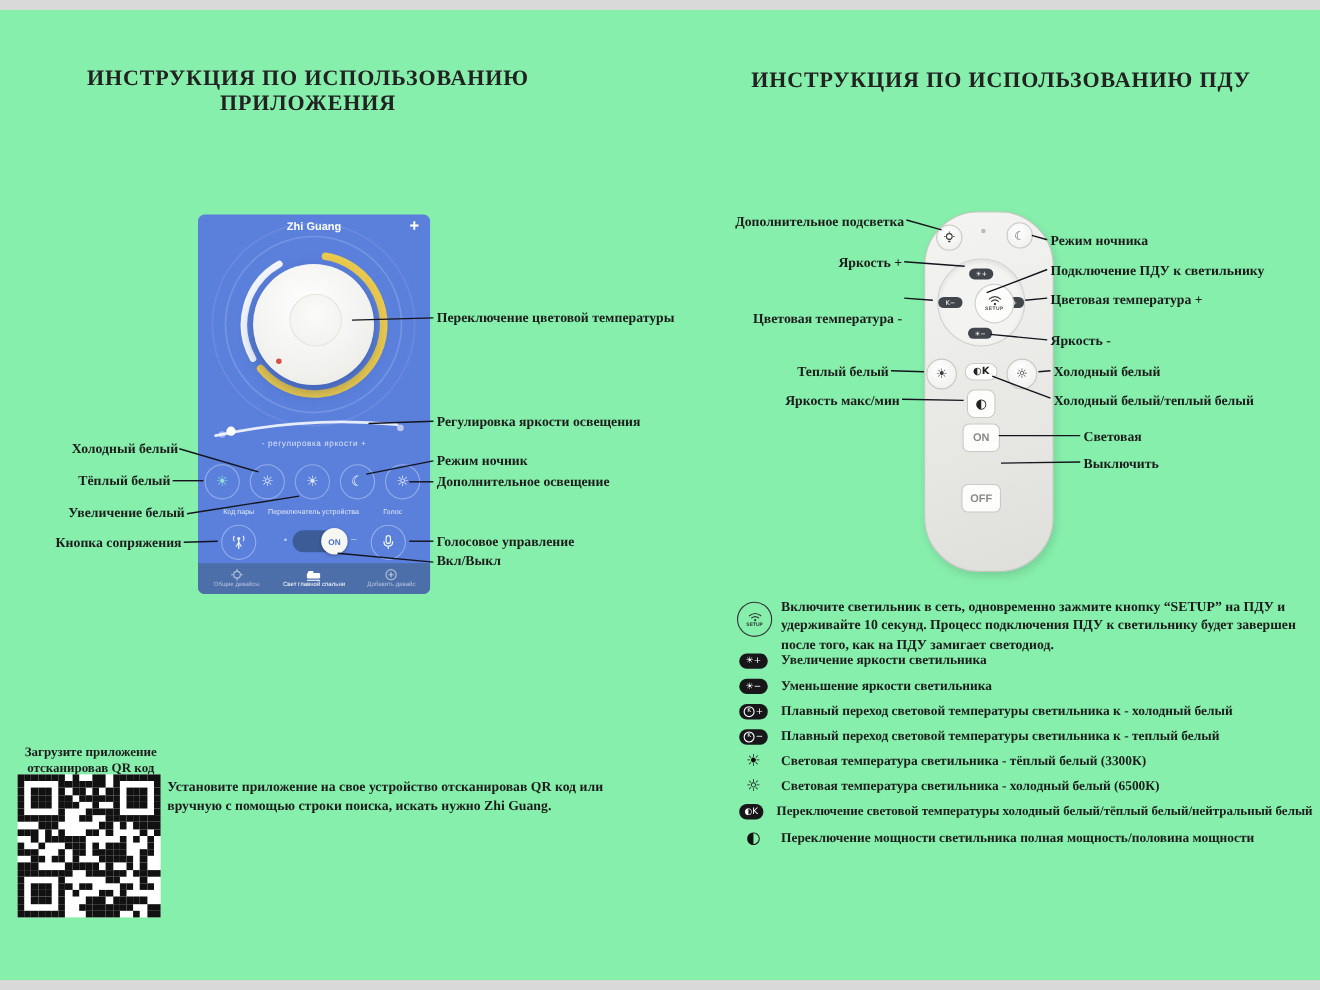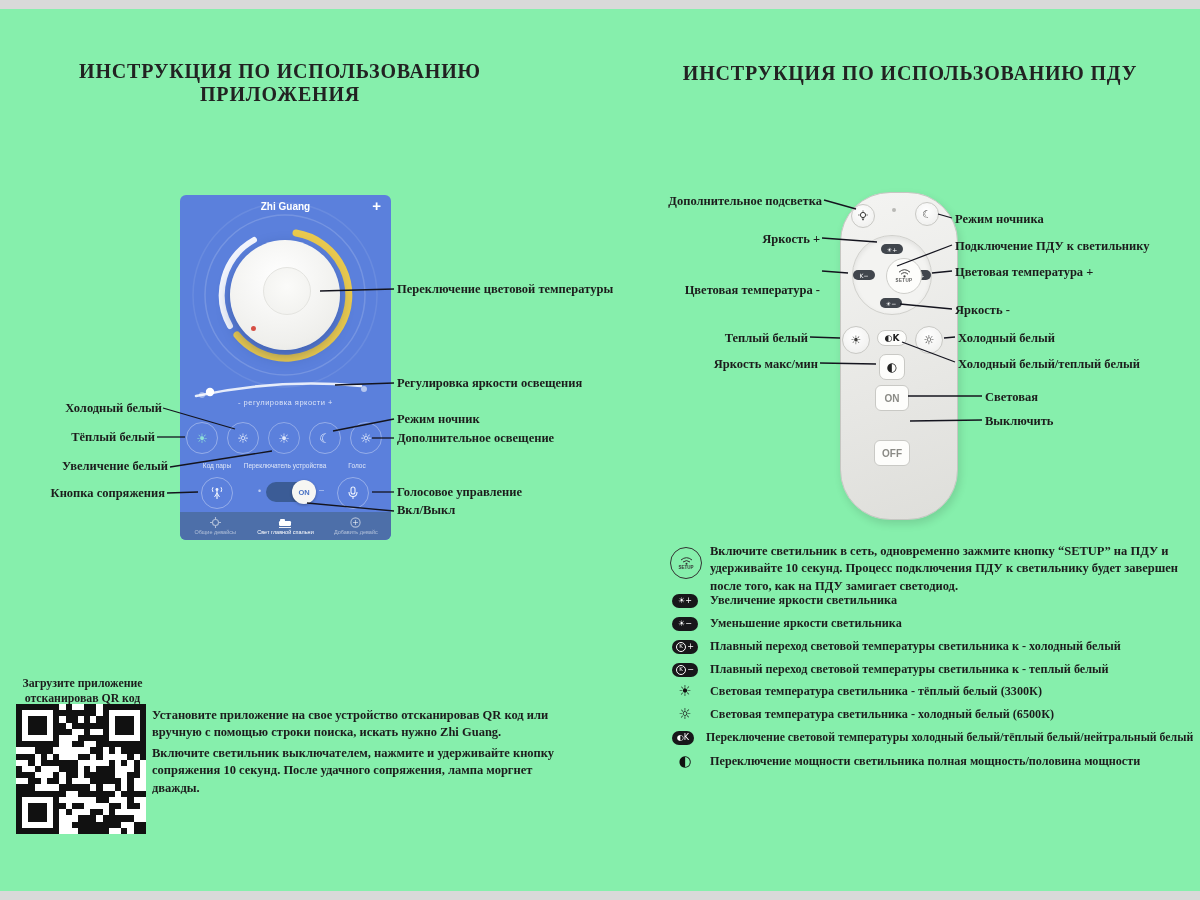--- a/index.html
+++ b/index.html
@@ -776,15 +776,14 @@
       <div class="on"></div>
       <div class="on"></div>
       <div></div>
       <div></div>
       <div class="on"></div>
       <div></div>
       <div class="on"></div>
       <div class="on"></div>
     </div>
 <div class="para" style="left:152px;top:707px;width:414px;">Установите приложение на свое устройство отсканировав QR код или вручную с помощью строки поиска, искать нужно Zhi Guang.</div>
-<div class="para" style="left:152px;top:745px;width:420px;">Включите светильник выключателем, нажмите и удерживайте кнопку сопряжения 10 секунд. После удачного сопряжения, лампа моргнет дважды.</div>
 
 </div>
 
 </body></html>

